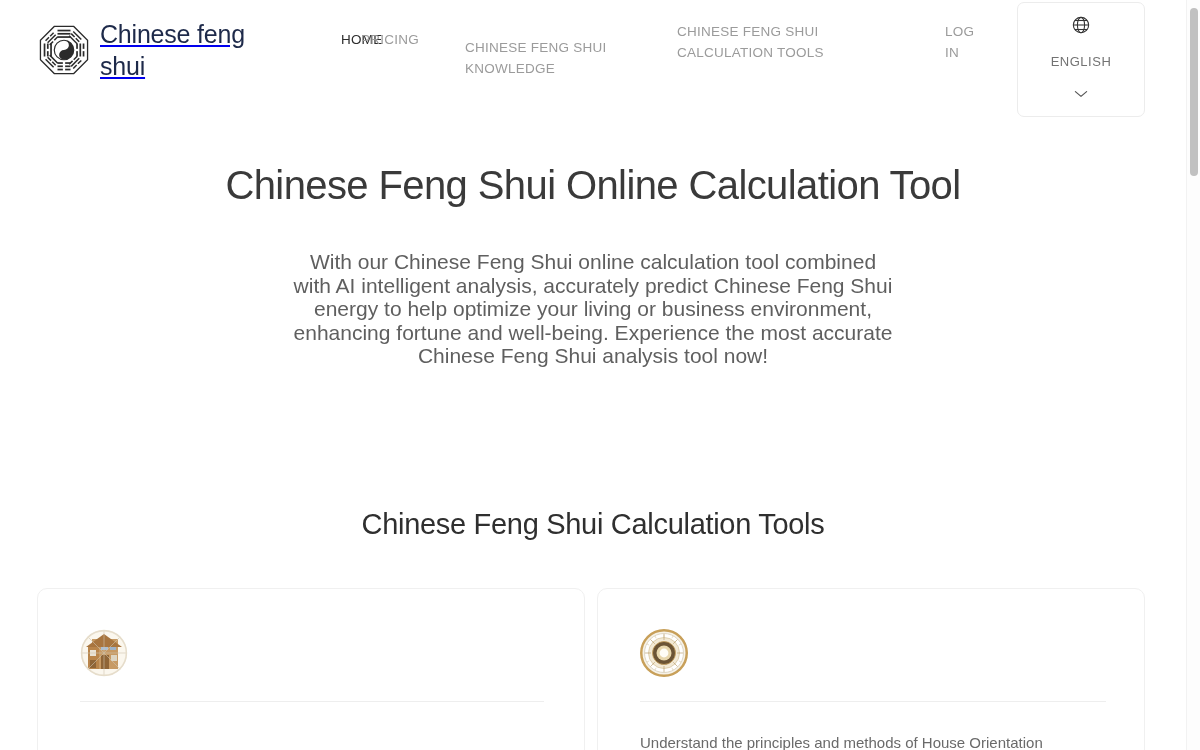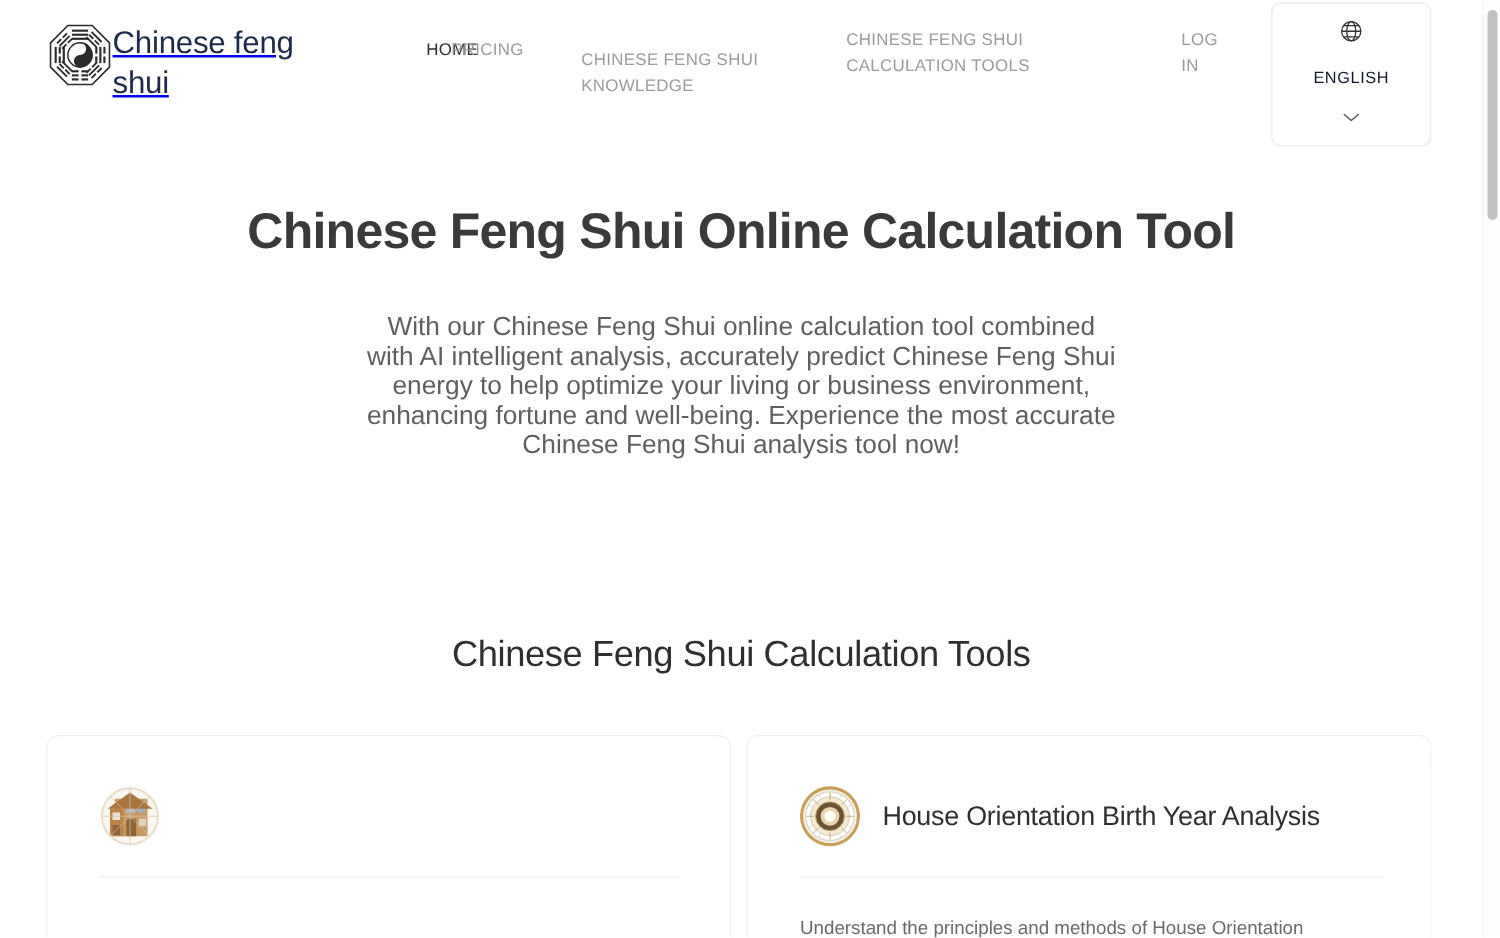--- a/index.html
+++ b/index.html
@@ -53,20 +53,22 @@
     height: 120px;
     background: #ffffff;
     z-index: 30;
   }
 
   .brand {
     position: absolute;
     left: 38px;
     top: 18px;
     display: flex;
+    align-items: center;
+    gap: 10px;
     width: 280px;
   }
   .brand-logo {
     width: 52px;
     height: 52px;
     flex: 0 0 52px;
     display: block;
   }
   .brand-name {
     font-size: 25px;
@@ -116,37 +118,37 @@
     align-items: center;
     padding-top: 12px;
     cursor: pointer;
     z-index: 40;
   }
   .globe-icon { width: 20px; height: 20px; display: block; }
   .lang-label {
     margin-top: 19px;
     font-size: 13px;
     letter-spacing: 0.5px;
-    color: #0f172a;
+    color: #737373;
   }
   .chevron-icon { margin-top: 20px; width: 16px; height: 10px; display: block; }
 
   
   .hero {
     position: absolute;
     top: 160px;
     left: 0;
     width: 1186px;
     text-align: center;
   }
   .hero-title {
     margin: 0;
     font-size: 40px;
     line-height: 1.28;
-    font-weight: 700;
+    font-weight: 400;
     color: #3a3a3a;
     letter-spacing: -0.6px;
   }
   .hero-desc {
     margin: 39px auto 0;
     width: 600px;
     font-size: 21px;
     line-height: 23.5px;
     color: #5f5f5f;
   }
@@ -375,21 +377,20 @@
             <line x1="15" y1="7" x2="16.2" y2="9.3"></line>
             <line x1="33" y1="7" x2="31.8" y2="9.3"></line>
             <line x1="7" y1="15" x2="9.3" y2="16.2"></line>
             <line x1="41" y1="15" x2="38.7" y2="16.2"></line>
             <line x1="7" y1="33" x2="9.3" y2="31.8"></line>
             <line x1="41" y1="33" x2="38.7" y2="31.8"></line>
             <line x1="15" y1="41" x2="16.2" y2="38.7"></line>
             <line x1="33" y1="41" x2="31.8" y2="38.7"></line>
           </g>
         </svg>
-        <span class="tool-title">House Orientation Birth Year Analysis</span>
       </div>
       <div class="tool-divider"></div>
       <p class="tool-desc">Understand the principles and methods of House Orientation</p>
     </div>
 
   </div>
 
   <div class="scrollbar-track">
     <div class="scrollbar-thumb" style="top: 8px; height: 168px;"></div>
   </div>

